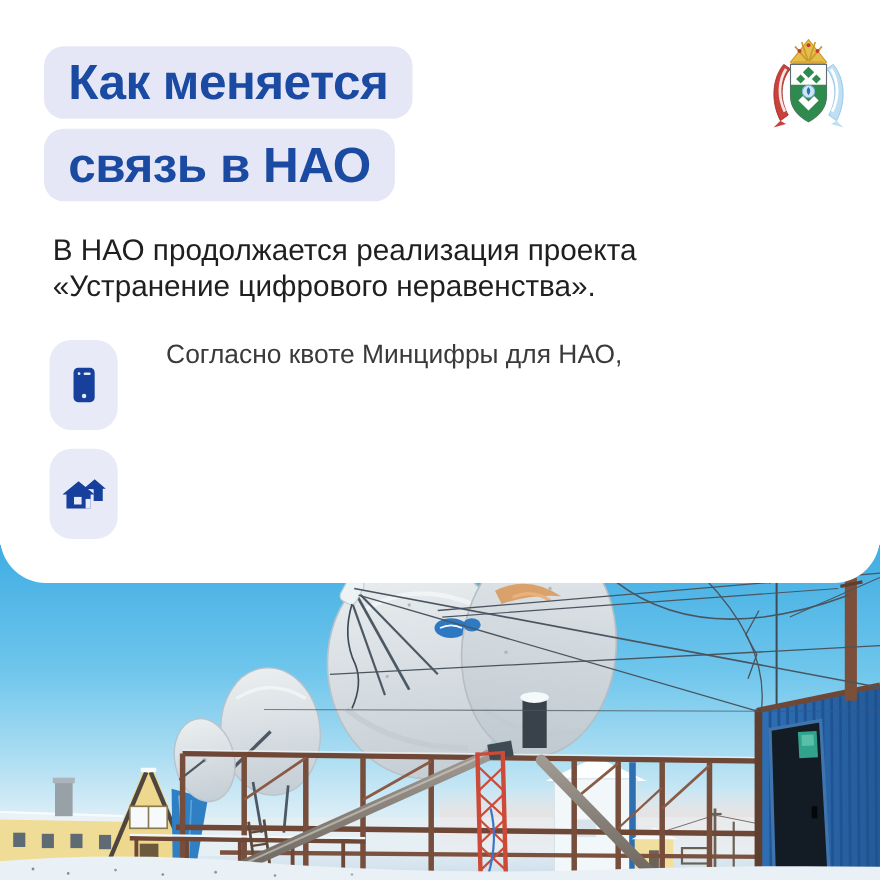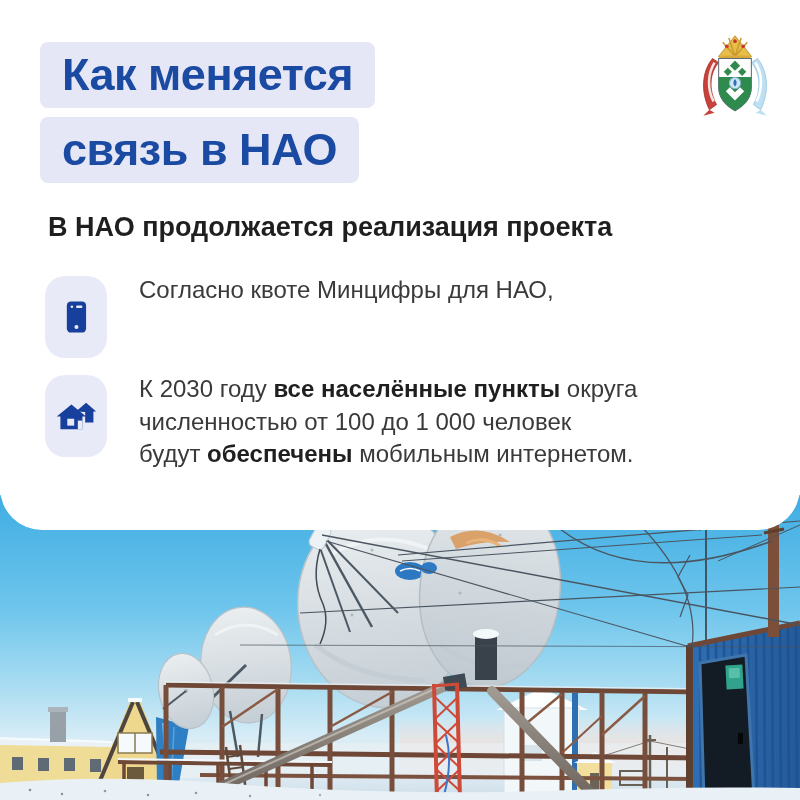--- a/index.html
+++ b/index.html
@@ -18,29 +18,29 @@
     box-sizing:border-box;
     padding:42px 40px 0 40px;
     z-index:5;
   }
   .emblem{position:absolute;right:24px;top:34px;width:82px;height:90px;}
   .pill{
     display:inline-block;
     background:var(--pill-bg,#E6E7F6);
     color:var(--title-blue,#1B4AA2);
     font-size:45px;font-weight:700;letter-spacing:-0.5px;
-    line-height:44px;padding:11px 22px;border-radius:8px;
+    line-height:44px;padding:11px 22px;border-radius:18px;
     margin-bottom:9px;
   }
   .pill-row{line-height:0;}
   .intro{margin:19px 0 0 8px;color:var(--bold-text,#1F1F1F);
-    font-size:27px;font-weight:700;line-height:33px;}
+    font-size:27px;font-weight:400;line-height:33px;}
   .intro div{white-space:nowrap;}
   .bullets{margin:30px 0 0 5px;display:flex;flex-direction:column;gap:15px;}
-  .bullet{display:flex;gap:32px;align-items:flex-start;}
+  .bullet{display:flex;gap:44px;align-items:flex-start;}
   .tile{
     flex:0 0 auto;width:62px;height:82px;border-radius:20px;
     background:var(--icon-tile-bg,#E9EAF7);
     display:flex;align-items:center;justify-content:center;margin-top:2px;
   }
   .tile svg{width:44px;height:44px;}
   .b-text{color:var(--body-text,#333);font-size:24px;font-weight:400;margin-top:0px;}
   .b-line{height:32.5px;line-height:32.5px;white-space:nowrap;}
   .seg-b{font-weight:700;color:var(--bold-text,#1F1F1F);}
 </style>
@@ -331,20 +331,21 @@
 
     <div class="pill-row">
       <span class="pill">Как меняется</span>
     </div>
     <div class="pill-row">
       <span class="pill">связь в НАО</span>
     </div>
 
     <div class="intro">
       <div>В НАО продолжается реализация проекта</div>
+      <div>«Устранение цифрового неравенства».</div>
     </div>
 
     <div class="bullets">
 
       <div class="bullet">
         <div class="tile">
           <svg viewBox="0 0 48 48" aria-hidden="true">
             <rect x="14" y="7" width="21" height="34" rx="4.5" style="fill:var(--icon-blue,#17409C)"></rect>
             <rect x="24" y="11.5" width="7" height="2.6" rx="1.3" fill="#E9EAF7"></rect>
             <circle cx="19.5" cy="12.8" r="1.4" fill="#E9EAF7"></circle>
@@ -360,22 +361,17 @@
         <div class="tile">
           <svg viewBox="0 0 48 48" aria-hidden="true">
             <g style="fill:var(--icon-blue,#17409C)">
               <path d="M24,19 L35,9.5 L46,19 L43,19 L43,31 L34,31 L34,19.5 Z"></path>
               <path d="M3,24.5 L19,11.5 L35,24.5 L31,24.5 L31,38.5 L7,38.5 L7,24.5 Z"></path>
             </g>
             <rect x="14.5" y="27" width="7.5" height="7.5" fill="#E9EAF7"></rect>
             <rect x="26" y="29" width="5" height="9.5" fill="#E9EAF7"></rect>
           </svg>
         </div>
-        <div class="b-text">
-          <div class="b-line"><span>К 2030 году </span><span class="seg-b">все населённые пункты</span><span> округа</span></div>
-          <div class="b-line"><span>численностью от 100 до 1 000 человек</span></div>
-          <div class="b-line"><span>будут </span><span class="seg-b">обеспечены</span><span> мобильным интернетом.</span></div>
-        </div>
       </div>
 
     </div>
   </div>
 </div>
 
 </body></html>

